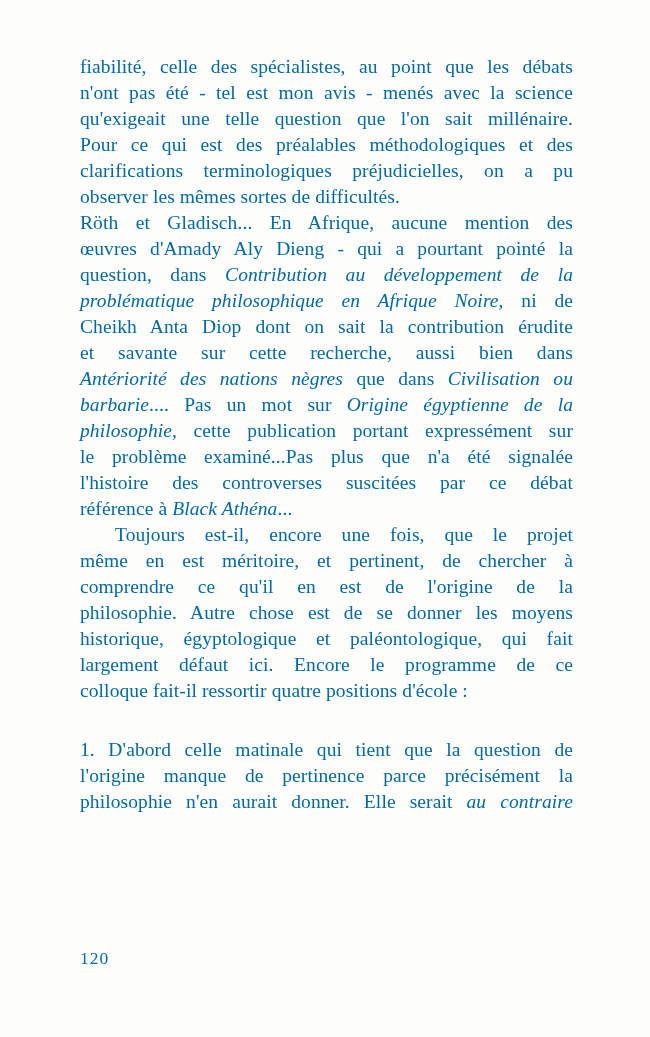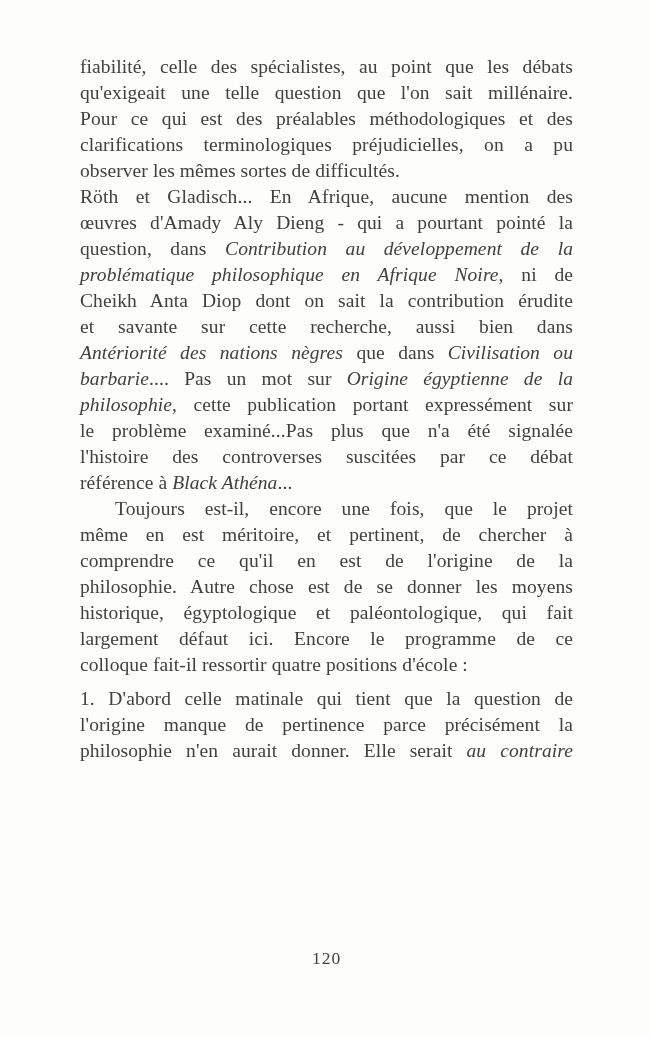--- a/index.html
+++ b/index.html
@@ -5,60 +5,60 @@
   html, body {
     margin: 0;
     padding: 0;
     background: #fdfdfc;
   }
   .book-page {
     position: relative;
     width: 650px;
     height: 1037px;
     background: #fdfdfc;
-    color: #404040;
+    color: #0369a1;
     font-family: "Liberation Serif", "DejaVu Serif", serif;
     overflow: hidden;
   }
   .text-block {
     position: absolute;
     left: 80px;
     top: 54px;
     width: 493px;
     font-size: 19.5px;
     line-height: 26px;
     letter-spacing: 0.1px;
   }
   .paragraph { margin: 0; }
-  .paragraph.gap-before { margin-top: 8px; }
+  .paragraph.gap-before { margin-top: 33px; }
   .line {
     text-align: justify;
     text-align-last: justify;
     white-space: normal;
   }
   .line.final { text-align-last: left; }
   .line.indent { padding-left: 35px; }
   .run.italic { font-style: italic; }
   .page-number {
     position: absolute;
     left: 80px;
     top: 948px;
     width: 493px;
-    text-align: center;
     font-size: 17.5px;
     letter-spacing: 1px;
   }
 </style>
 </head>
 <body>
 
 <div class="book-page">
   <div class="text-block" id="text-block">
       <div class="paragraph">
         <div class="line"><span class="run">fiabilité, celle des spécialistes, au point que les débats</span></div>
+        <div class="line"><span class="run">n'ont pas été - tel est mon avis - menés avec la science</span></div>
         <div class="line"><span class="run">qu'exigeait une telle question que l'on sait millénaire.</span></div>
         <div class="line"><span class="run">Pour ce qui est des préalables méthodologiques et des</span></div>
         <div class="line"><span class="run">clarifications terminologiques préjudicielles, on a pu</span></div>
         <div class="line final"><span class="run">observer les mêmes sortes de difficultés.</span></div>
       </div>
       <div class="paragraph">
         <div class="line"><span class="run">Röth et Gladisch... En Afrique, aucune mention des</span></div>
         <div class="line"><span class="run">œuvres d'Amady Aly Dieng - qui a pourtant pointé la</span></div>
         <div class="line"><span class="run">question, dans </span><span class="run italic">Contribution au développement de la</span></div>
         <div class="line"><span class="run italic">problématique philosophique en Afrique Noire</span><span class="run">, ni de</span></div>

